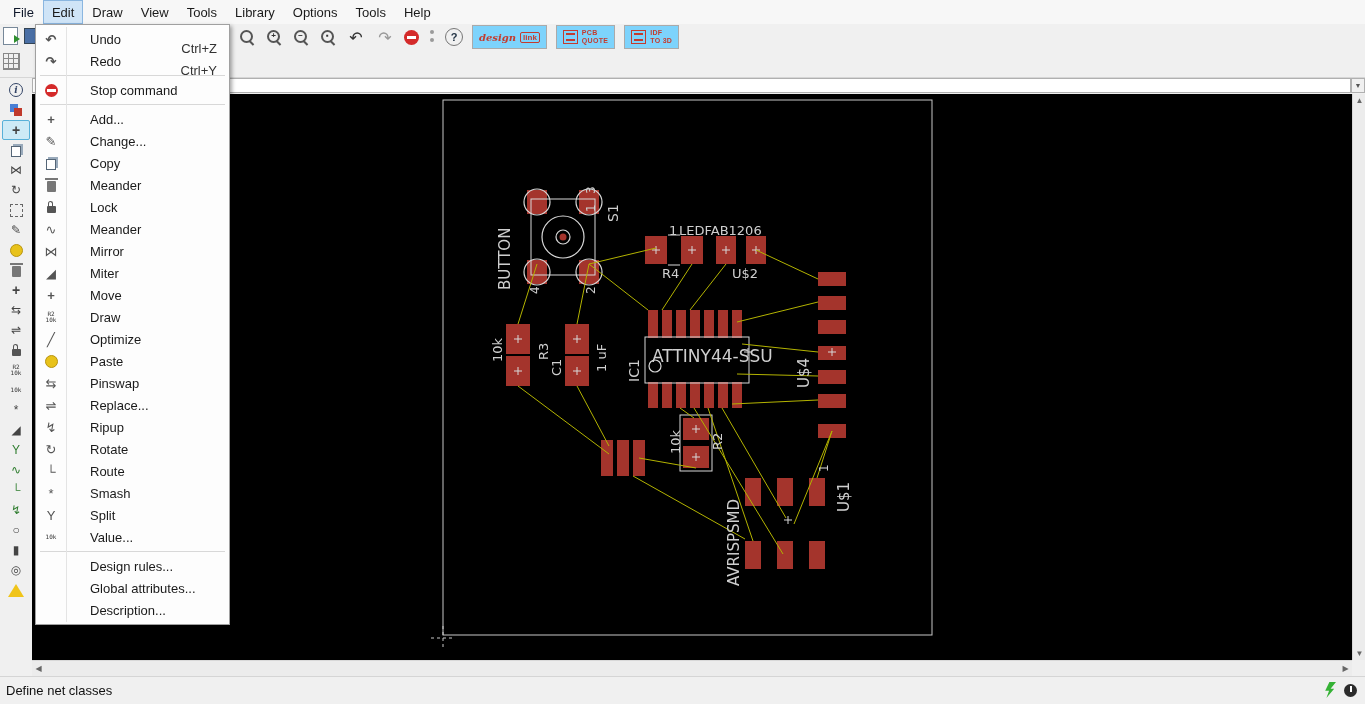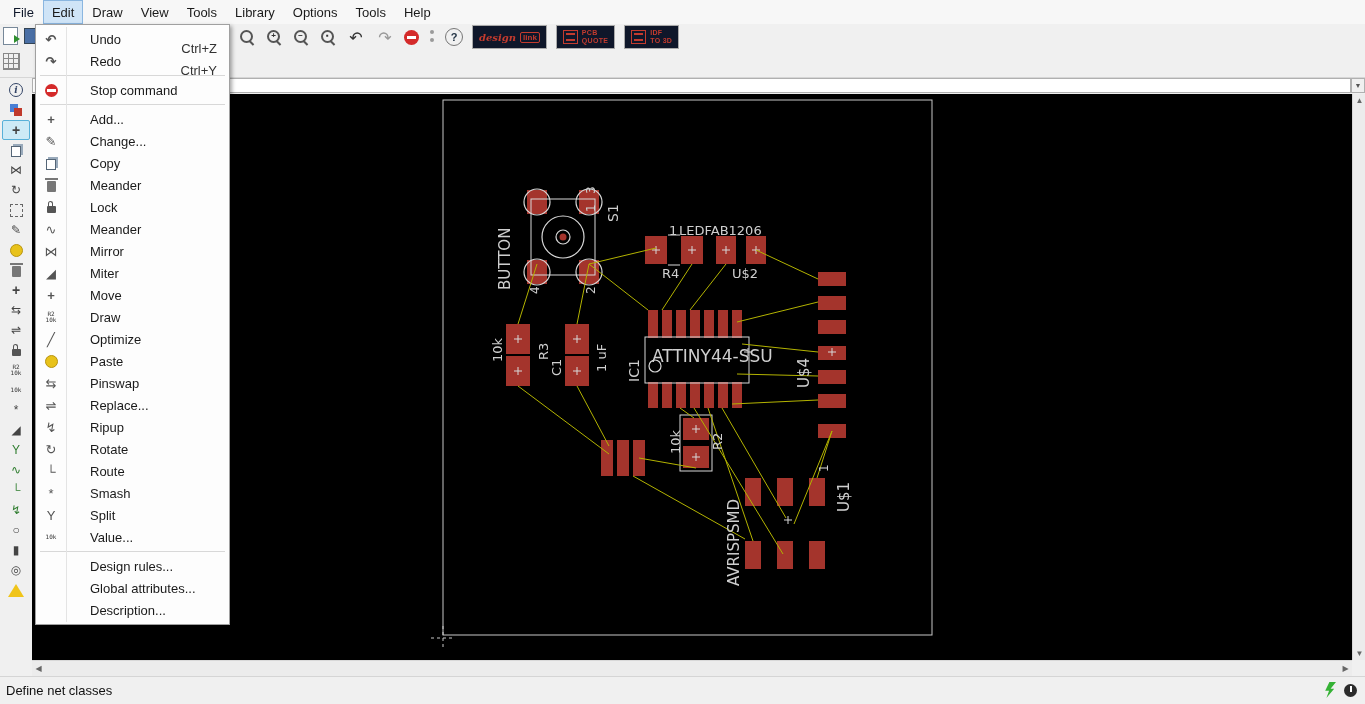--- a/index.html
+++ b/index.html
@@ -24,21 +24,21 @@
   .mag{width:18px;height:18px;position:relative;}
   .mag::before{content:'';position:absolute;left:2px;top:2px;width:9px;height:9px;border:2px solid #555;border-radius:50%;}
   .mag::after{content:'';position:absolute;left:12px;top:12px;width:6px;height:2px;background:#555;transform:rotate(45deg);transform-origin:0 0;}
   .mag .sign{position:absolute;left:4px;top:3px;width:9px;height:9px;display:flex;align-items:center;justify-content:center;font-size:8px;font-weight:bold;color:#333;}
   .stop-big{width:15px;height:15px;border-radius:50%;background:#d42a2a;position:relative;}
   .stop-big::after{content:'';position:absolute;left:3px;right:3px;top:6px;height:3px;background:#fff;}
   .dots{width:8px;height:16px;position:relative;}
   .dots::before,.dots::after{content:'';position:absolute;left:2px;width:4px;height:4px;border-radius:50%;background:#9a9a9a;}
   .dots::before{top:1px;} .dots::after{top:9px;}
   .help{width:16px;height:16px;border-radius:50%;border:1px solid #777;display:flex;align-items:center;justify-content:center;font-size:11px;font-weight:bold;color:#234;}
-  .promo{height:20px;border:1px solid #aaa;background:#0f172a;display:flex;align-items:center;gap:4px;padding:1px 6px;}
+  .promo{height:20px;border:1px solid #aaa;background:#7dd3fc;display:flex;align-items:center;gap:4px;padding:1px 6px;}
   .dl-top{font:italic bold 10px "DejaVu Serif",serif;color:#c43b2e;}
   .dl-link{font-size:8px;color:#c43b2e;border:1px solid #c43b2e;border-radius:2px;padding:0 2px;font-weight:bold;}
   .promo-col span{display:block;font-size:7px;font-weight:bold;color:#c43b2e;line-height:8px;letter-spacing:.3px;}
   .promo-icon{width:13px;height:12px;border:1px solid #c43b2e;position:relative;}
   .promo-icon::before{content:'';position:absolute;left:2px;top:2px;right:2px;height:2px;background:#c43b2e;}
   .promo-icon::after{content:'';position:absolute;left:2px;bottom:2px;right:2px;height:2px;background:#c43b2e;}
   .sheet-icon{width:13px;height:16px;background:#fff;border:1px solid #789;position:relative;}
   .sheet-icon::after{content:'';position:absolute;right:-3px;bottom:1px;width:0;height:0;border-top:4px solid transparent;border-bottom:4px solid transparent;border-left:6px solid #2f8f2f;}
   .save-icon{width:14px;height:14px;background:#4a6fa5;border:1px solid #345;}
   .grid-icon{width:16px;height:16px;border-right:1px solid #888;border-bottom:1px solid #888;

